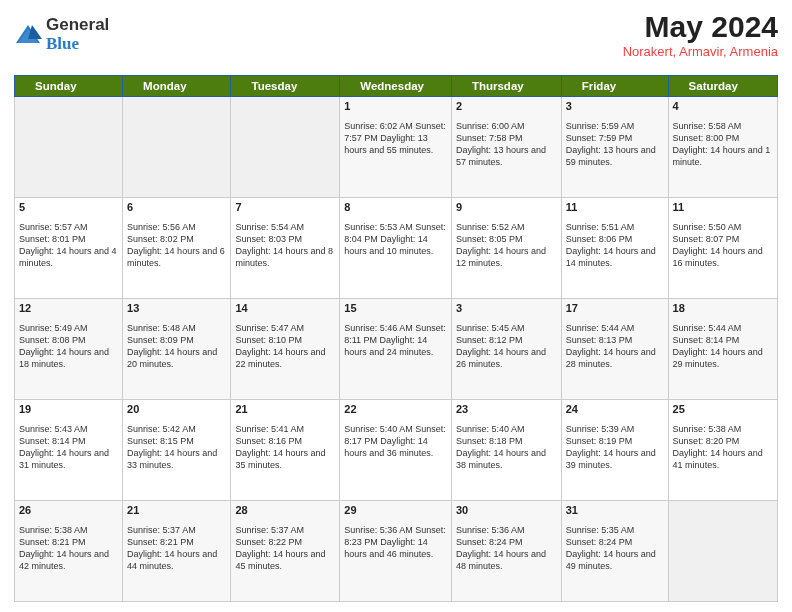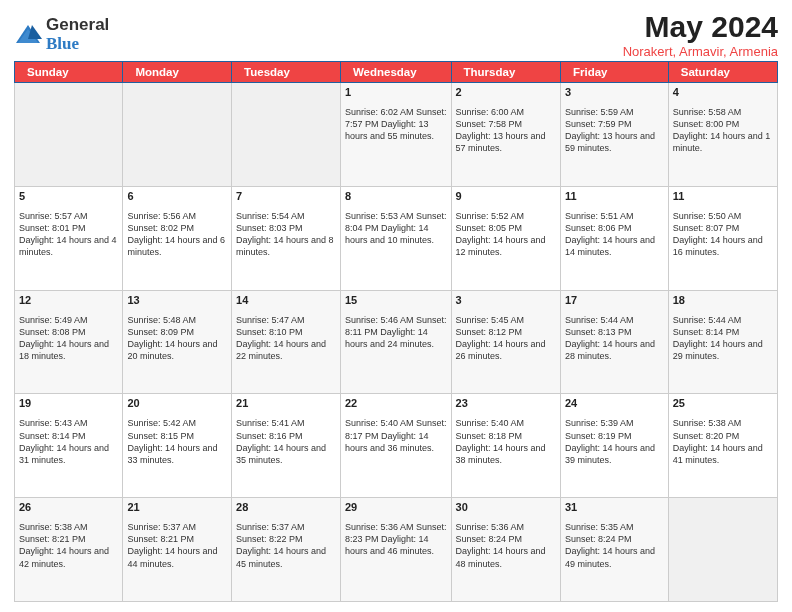--- a/index.html
+++ b/index.html
@@ -14,21 +14,21 @@
       width: 792px;
       height: 612px;
       padding: 10px 14px 10px 14px;
       display: flex;
       flex-direction: column;
     }
     .header {
       display: flex;
       justify-content: space-between;
       align-items: center;
-      margin-bottom: 2px;
+      margin-bottom: 16px;
     }
     .logo {
       display: flex;
       align-items: center;
     }
     .logo-text {
       display: flex;
       flex-direction: column;
       line-height: 1.1;
     }
@@ -59,25 +59,25 @@
     .location {
       font-size: 13px;
       color: #ef4444;
     }
     .calendar-table {
       width: 100%;
       border-collapse: collapse;
       flex: 1;
     }
     .calendar-table th {
-      background: #ef4444;
+      background: #4d7c0f;
       color: #fff;
       font-size: 11.5px;
       font-weight: bold;
-      padding: 4px 12px;
+      padding: 4px 20px;
       text-align: left;
       border: 1px solid #2060a0;
     }
     .calendar-table td {
       border: 1px solid #ccc;
       vertical-align: top;
       padding: 3px 4px;
       width: 113px;
       background: #fff;
       font-size: 9.5px;

